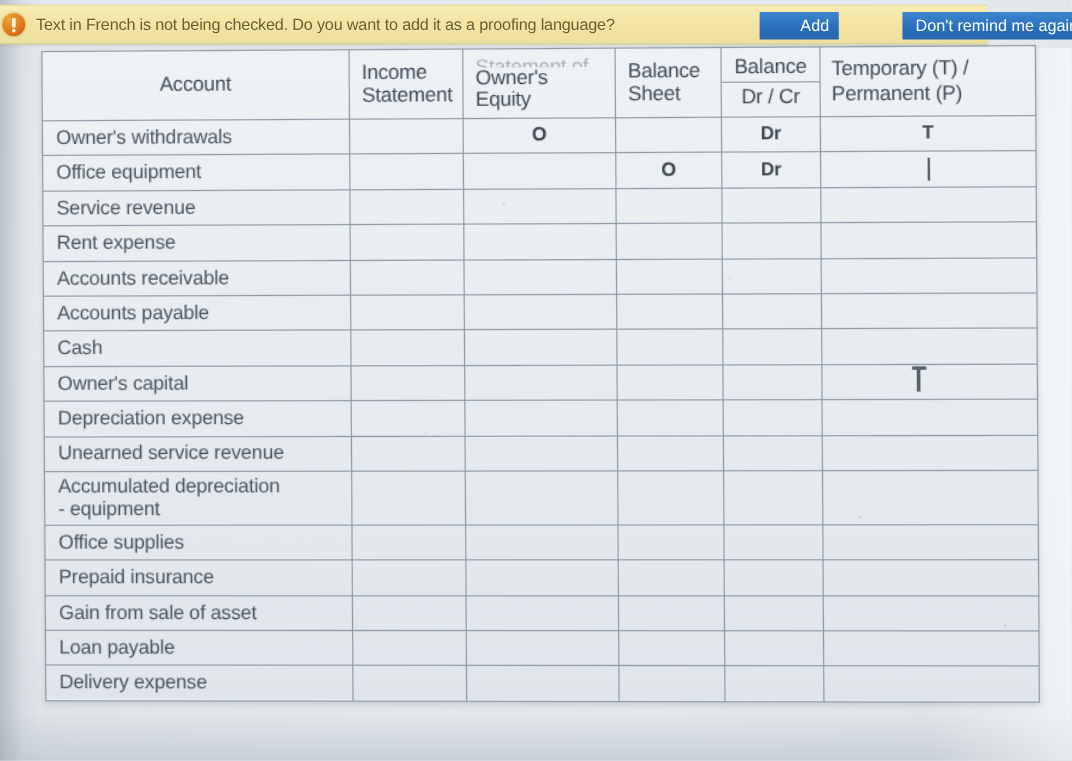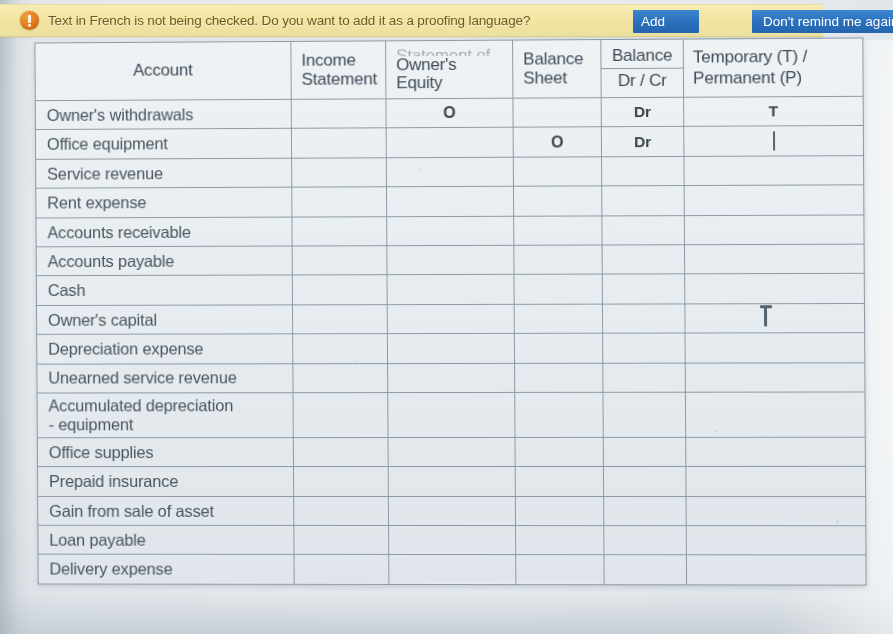--- a/index.html
+++ b/index.html
@@ -48,21 +48,21 @@
     left: 0;
     top: 4px;
     width: 823px;
     height: 33px;
     background: linear-gradient(to bottom, #f7ecb4 0%, #f3e5a2 45%, #ece0a0 100%);
     border-top: 1px solid #e8dd9a;
     border-bottom: 1px solid #ddd08b;
     display: flex;
     align-items: center;
     box-sizing: border-box;
-    padding-left: 20px;
+    padding-left: 2px;
     z-index: 20;
     box-shadow: 0 1px 2px rgba(120,120,90,0.18);
   }
   #warning-icon {
     width: 19px;
     height: 19px;
     border-radius: 50%;
     background: radial-gradient(circle at 35% 28%, #f2a13a 0%, #e0751a 60%, #b9560c 100%);
     flex: 0 0 auto;
     position: relative;
@@ -97,21 +97,21 @@
     letter-spacing: -0.15px;
     white-space: nowrap;
     text-shadow: 0 1px 0 rgba(255,255,255,0.45);
   }
   .notif-button {
     background: linear-gradient(to bottom, #3d87cf 0%, #2a6fbc 55%, #2565ae 100%);
     color: #ffffff;
     font-size: 13.5px;
     height: 23px;
     line-height: 23px;
-    text-align: left;
+    text-align: right;
     border: none;
     border-radius: 1px;
     white-space: nowrap;
     overflow: hidden;
     box-sizing: border-box;
     padding: 0 8px;
     cursor: pointer;
   }
   #add-button {
     position: absolute;

